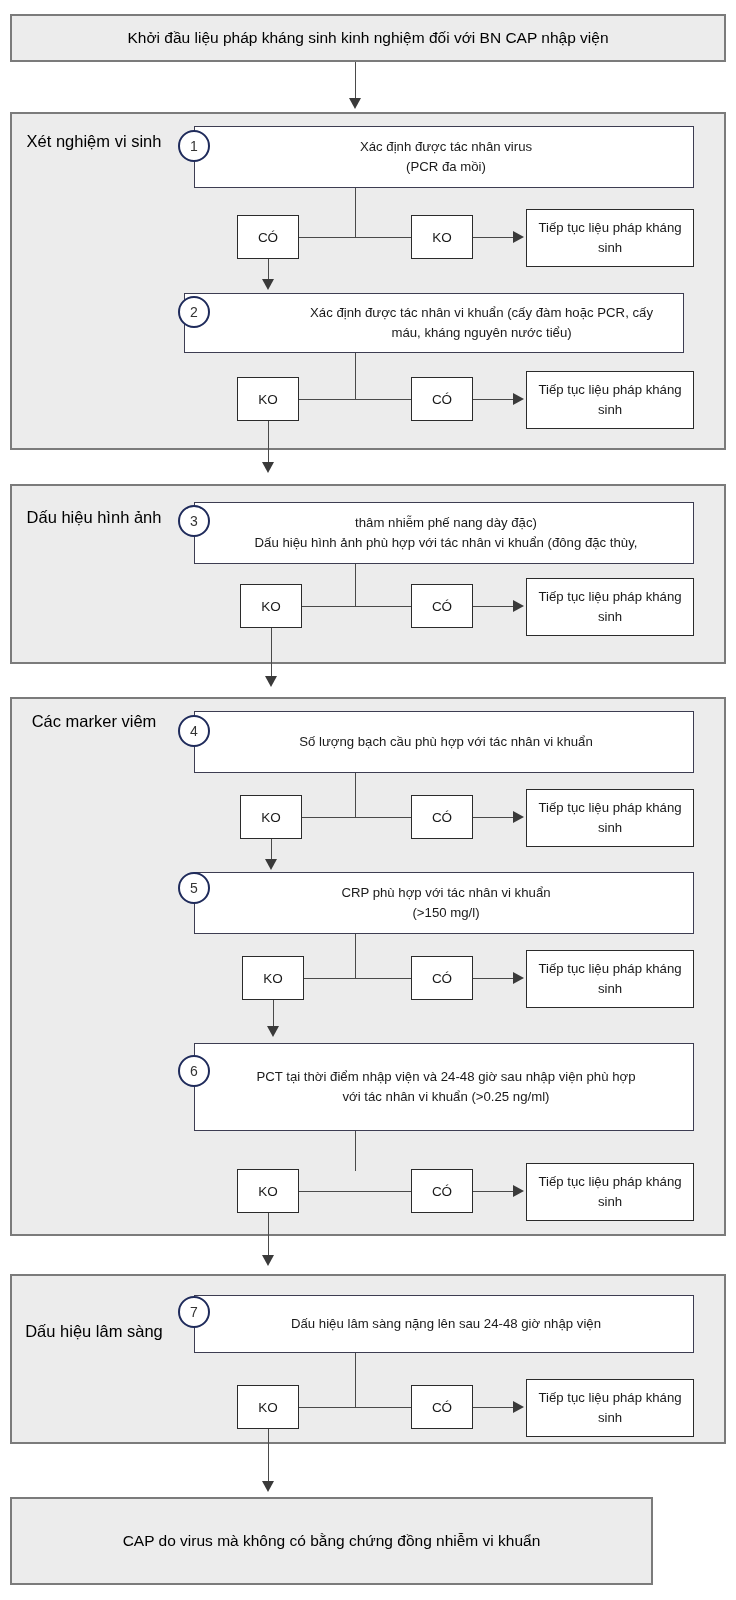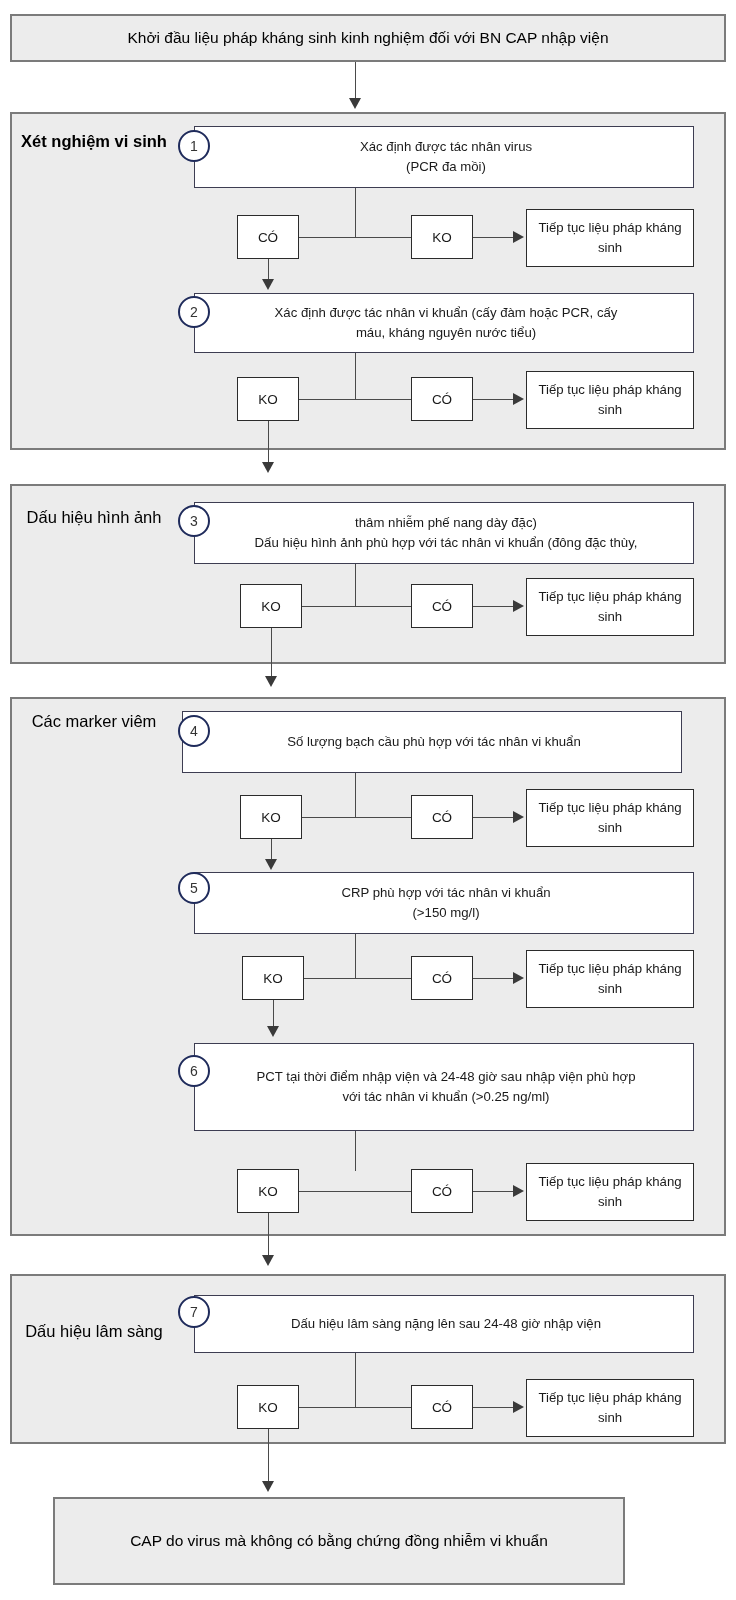--- a/index.html
+++ b/index.html
@@ -133,21 +133,21 @@
 
 <div class="page">
 
   <div class="termbox" style="left:10px; top:14px; width:716px; height:48px;">
     <span>Khởi đầu liệu pháp kháng sinh kinh nghiệm đối với BN CAP nhập viện</span>
   </div>
   <div class="vline" style="left:355px; top:62px; height:40px;"></div>
   <div class="arrow-down" style="left:349px; top:98px;"></div>
 
   <div class="band" style="top:112px; height:338px;"></div>
-  <div class="band-label" style="left:14px; top:130px;font-weight:bold;">
+  <div class="band-label" style="left:14px; top:130px;">
     <span>Xét nghiệm vi sinh</span>
   </div>
 
   <div class="crit" style="left:194px; top:126px; width:500px; height:62px;">
     <div>
       <div>Xác định được tác nhân virus</div>
       <div>(PCR đa mồi)</div>
     </div>
   </div>
   <div class="badge" style="left:178px; top:130px;">
@@ -163,21 +163,21 @@
     <span>KO</span>
   </div>
   <div class="hline" style="left:473px; top:237px; width:40px;"></div>
   <div class="arrow-right" style="left:513px; top:231px;"></div>
   <div class="result" style="left:526px; top:209px; height:58px;">
     <span>Tiếp tục liệu pháp kháng sinh</span>
   </div>
   <div class="vline" style="left:268px; top:259px; height:25px;"></div>
   <div class="arrow-down" style="left:262px; top:279px;"></div>
 
-  <div class="crit" style="left:194px; top:293px; width:500px; height:60px;">
+  <div class="crit" style="left:184px; top:293px; width:500px; height:60px;justify-content:flex-end;">
     <div>
       <div>Xác định được tác nhân vi khuẩn (cấy đàm hoặc PCR, cấy</div>
       <div>máu, kháng nguyên nước tiểu)</div>
     </div>
   </div>
   <div class="badge" style="left:178px; top:296px;">
     <span>2</span>
   </div>
   <div class="vline" style="left:355px; top:353px; height:46px;"></div>
   <div class="hline" style="left:299px; top:399px; width:112px;"></div>
@@ -224,21 +224,21 @@
     <span>Tiếp tục liệu pháp kháng sinh</span>
   </div>
   <div class="vline" style="left:271px; top:628px; height:52px;"></div>
   <div class="arrow-down" style="left:265px; top:676px;"></div>
 
   <div class="band" style="top:697px; height:539px;"></div>
   <div class="band-label" style="left:14px; top:710px;">
     <span>Các marker viêm</span>
   </div>
 
-  <div class="crit" style="left:182px; top:711px; width:500px; height:62px;">
+  <div class="crit" style="left:194px; top:711px; width:500px; height:62px;">
     <div>
       <div>Số lượng bạch cầu phù hợp với tác nhân vi khuẩn</div>
     </div>
   </div>
   <div class="badge" style="left:178px; top:715px;">
     <span>4</span>
   </div>
   <div class="vline" style="left:355px; top:773px; height:44px;"></div>
   <div class="hline" style="left:302px; top:817px; width:109px;"></div>
   <div class="dec" style="left:240px; top:795px;">
@@ -328,19 +328,19 @@
   </div>
   <div class="hline" style="left:473px; top:1407px; width:40px;"></div>
   <div class="arrow-right" style="left:513px; top:1401px;"></div>
   <div class="result" style="left:526px; top:1379px; height:58px;">
     <span>Tiếp tục liệu pháp kháng sinh</span>
   </div>
 
   <div class="vline" style="left:268px; top:1429px; height:56px;"></div>
   <div class="arrow-down" style="left:262px; top:1481px;"></div>
 
-  <div class="termbox" style="left:10px; top:1497px; width:572px; height:88px;margin-left:43px;">
+  <div class="termbox" style="left:10px; top:1497px; width:643px; height:88px;">
     <div>
       <div>CAP do virus mà không có bằng chứng đồng nhiễm vi khuẩn</div>
     </div>
   </div>
 
 </div>
 
 </body></html>

